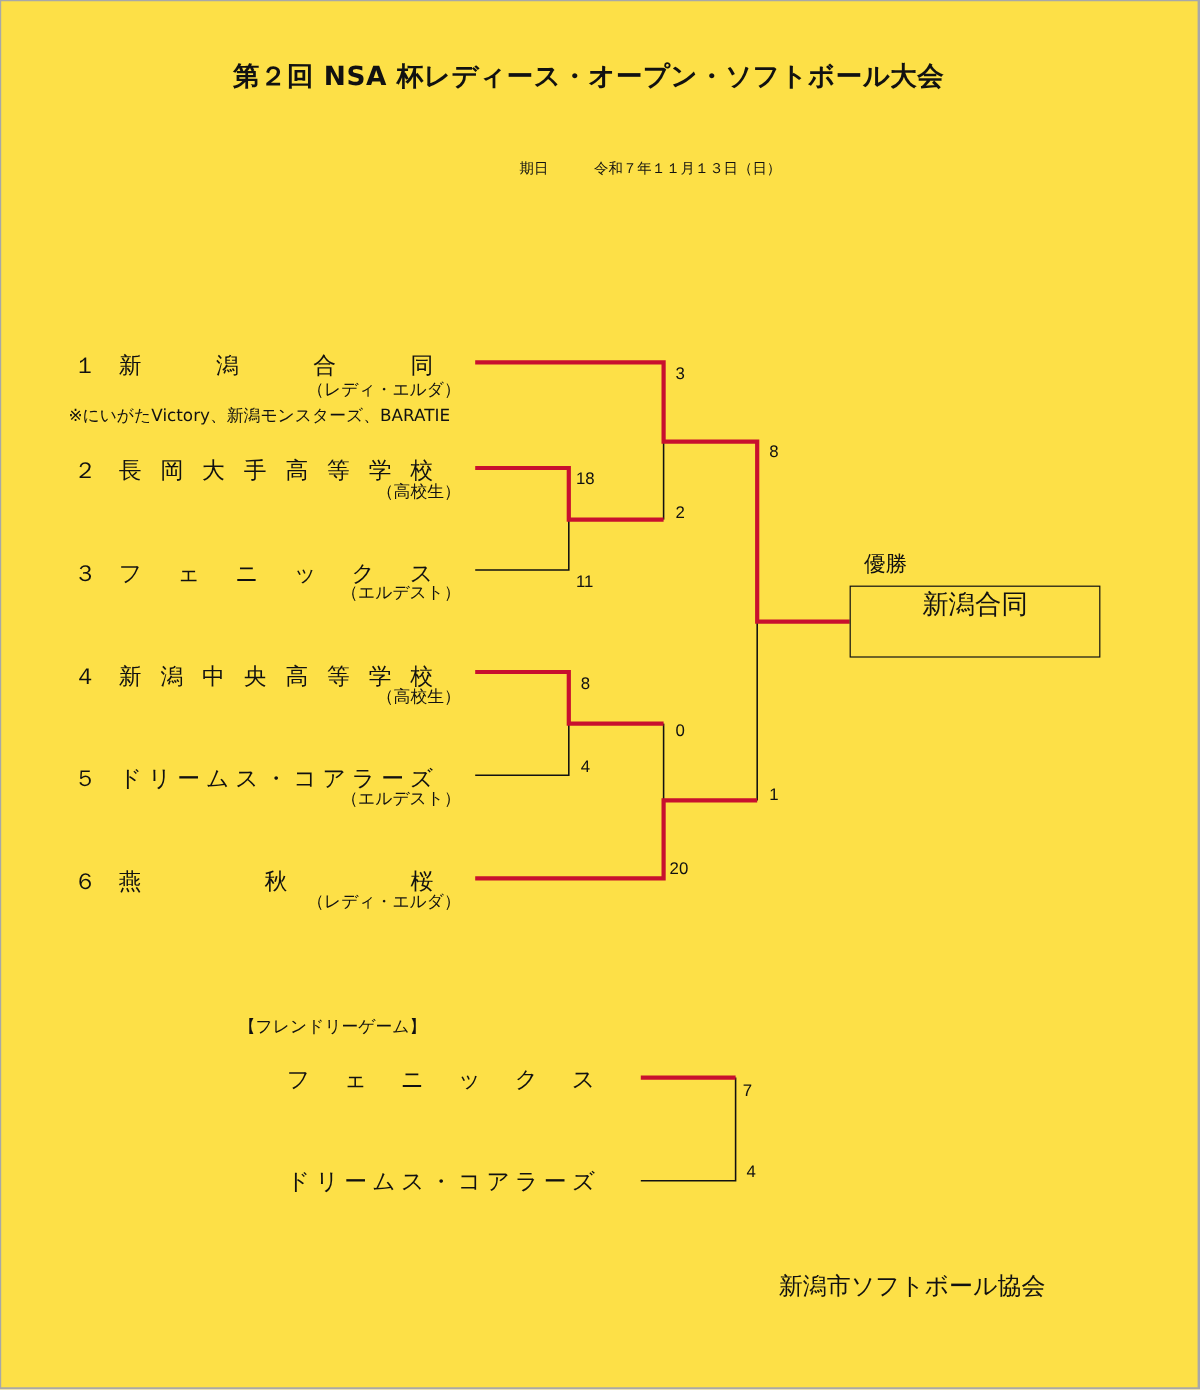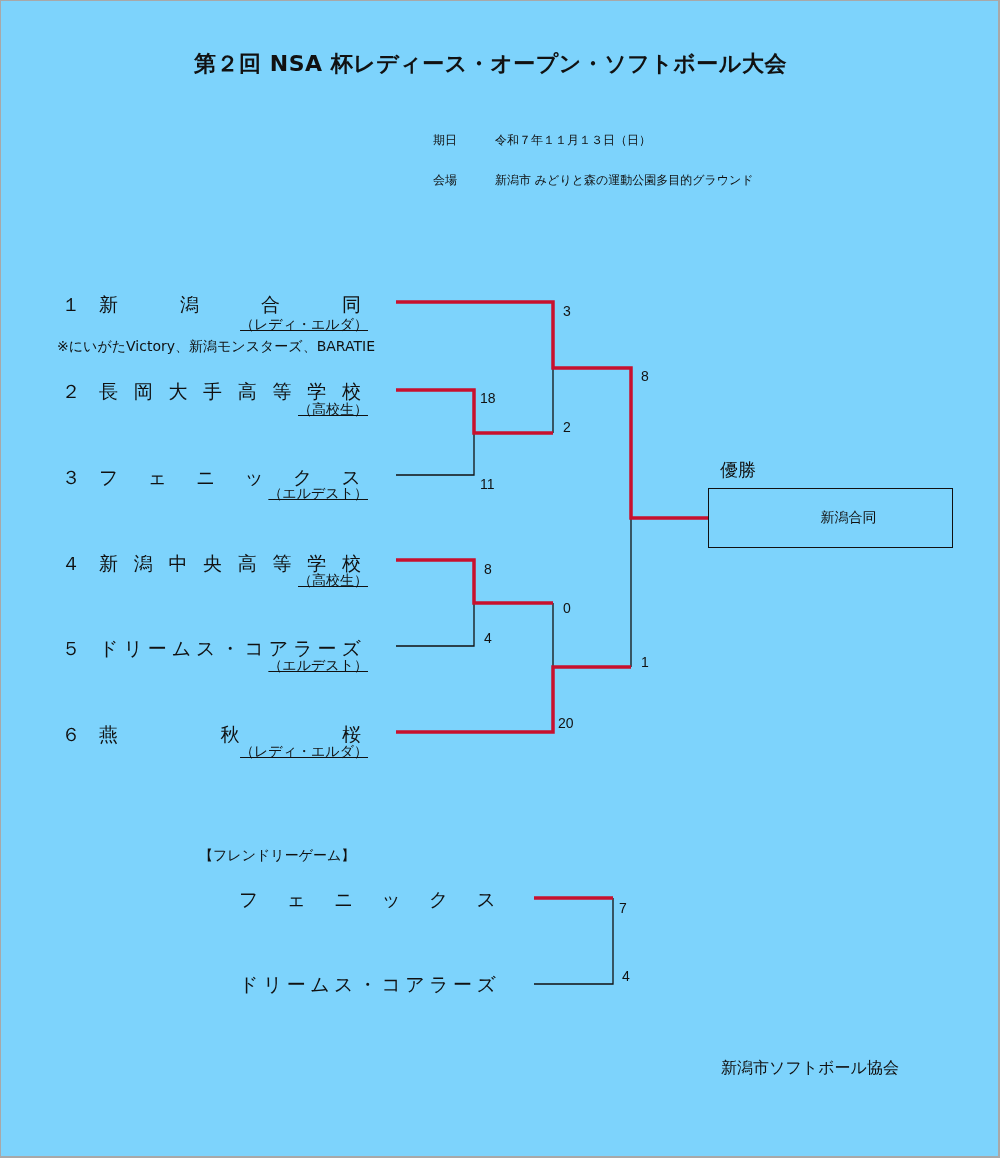--- a/index.html
+++ b/index.html
@@ -1,51 +1,47 @@
 <!DOCTYPE html>
 <html><head>
 <meta charset="utf-8">
 <style>
   html, body { margin: 0; padding: 0; background: #ffffff; }
   body { width: 1000px; height: 1158px; position: relative; overflow: hidden;
          font-family: "DejaVu Sans", "Liberation Sans", sans-serif; color: #111; }
   .page { position: absolute; left: 0; top: 0; width: 997px; height: 1155px;
-          border: 1px solid #a8a8a8; border-right-width: 2px; border-bottom-width: 2px; background: #7dd3fc; }
+          border: 1px solid #a8a8a8; border-right-width: 2px; border-bottom-width: 2px; background: #fde047; }
   .abs { position: absolute; white-space: nowrap; }
   .title { left: 0; top: 48px; width: 979px; text-align: center; font-size: 22px; font-weight: bold; letter-spacing: 0.5px; }
   .info-row { left: 432px; font-size: 12px; display: flex; }
   .info-label { width: 62px; }
   .seed { left: 60px; font-size: 19px; width: 20px; text-align: center; }
   .spread { display: flex; justify-content: space-between; font-size: 19px; }
   .team-name { left: 98px; width: 262px; }
-  .cat { right: 630px; font-size: 14px; text-align: right; text-decoration: underline; }
+  .cat { right: 614px; font-size: 14px; text-align: right; }
   .note { left: 40px; font-size: 14px; margin-left: 16px; }
   .score { font-family: "Liberation Sans", sans-serif; font-size: 14px; }
   .champ-label { left: 719px; font-size: 18px; }
   .champ-box { left: 707px; top: 487px; width: 207px; height: 58px; border: 1.3px solid #111;
-               display: flex; align-items: center; justify-content: center; font-size: 14px; padding-left: 36px; }
+               display: flex; justify-content: center; font-size: 22px; }
   .friendly-title { left: 198px; font-size: 14px; }
   .friendly-name { left: 238px; width: 257px; }
-  .footer { left: 720px; font-size: 16px; }
+  .footer { left: 648px; font-size: 20px; }
   svg.bracket { position: absolute; left: 0; top: 0; }
 </style>
 </head>
 <body>
 
 <div class="page">
 
   <div class="abs title">第２回 NSA 杯レディース・オープン・ソフトボール大会</div>
 
   <div class="abs info-row" style="top:131px;">
     <span class="info-label">期日</span>
     <span>令和７年１１月１３日（日）</span>
-  </div>
-  <div class="abs info-row" style="top:171px;">
-    <span class="info-label">会場</span>
-    <span>新潟市 みどりと森の運動公園多目的グラウンド</span>
   </div>
 
   <svg class="bracket" width="1000" height="1158">
     <g fill="none" stroke="#111111" stroke-width="1.3">
       <path d="M395 474 H473 V432"></path>
       <path d="M552 432 V367"></path>
       <path d="M395 645 H473 V602"></path>
       <path d="M552 602 V666"></path>
       <path d="M630 517 V666"></path>
       <path d="M612 897 V983 H533"></path>

